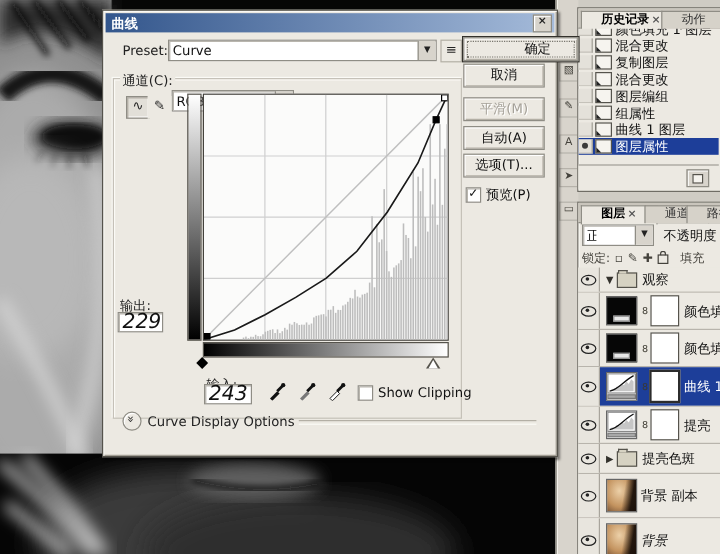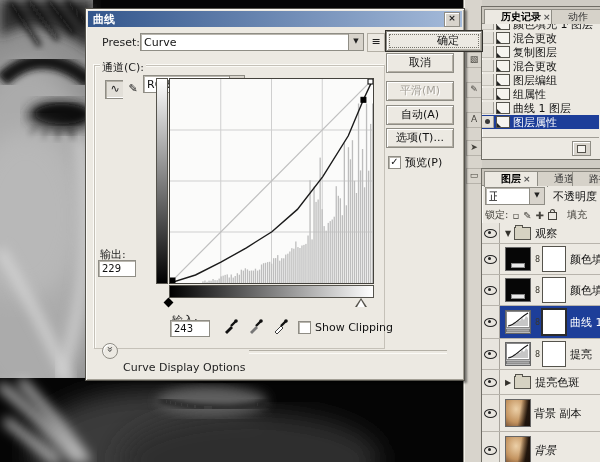--- a/index.html
+++ b/index.html
@@ -84,21 +84,21 @@
   #dialog{left:85px;top:8px;width:378px;height:371px;background:#ece9e2;
       border:1px solid #55534c;box-shadow:inset 1px 1px 0 #fbfaf6,inset -1px -1px 0 #a39f95,2px 2px 2px rgba(0,0,0,.45);}
   #titlebar{left:2px;top:2px;width:374px;height:16px;
       background:linear-gradient(90deg,#33568c,#a5bbda);display:flex;align-items:center;}
   #titlebar .ttext{color:#fff;font-weight:bold;font-size:11px;padding-left:5px;flex:1;}
   .close-btn{width:14px;height:13px;margin-right:2px;background:#d8d4cc;border:1px solid #8f8d85;
       box-shadow:inset 1px 1px 0 #fff;color:#222;font-size:9px;line-height:11px;text-align:center;font-weight:bold;}
 
   .dlabel{position:absolute;font-size:11px;color:#222;white-space:nowrap;}
   .field{position:absolute;background:#fff;border:1px solid #8f8d85;box-shadow:inset 1px 1px 0 #b9b6ae;
-      font-size:10px;padding:1px 3px;line-height:13px;}
+      font-size:17px;padding:1px 3px;line-height:13px;font-style:italic;}
   .btn{position:absolute;width:66px;height:18px;background:#ece9e2;border:1px solid #8f8d85;
       box-shadow:inset 1px 1px 0 #fff,inset -1px -1px 0 #b3afa5;font-size:11px;text-align:center;line-height:17px;color:#111;}
   .btn.default{box-shadow:0 0 0 1px #33312c,inset 1px 1px 0 #fff,inset -1px -1px 0 #b3afa5;padding-left:28px;}
   .btn.default::after{content:"";position:absolute;inset:2px;border:1px dotted #77756d;}
   .btn.disabled{color:#a5a199;text-shadow:1px 1px 0 #fff;}
   .checkrow{position:absolute;display:flex;align-items:center;gap:4px;font-size:11px;}
   .checkbox{width:11px;height:11px;background:#fff;border:1px solid #8f8d85;box-shadow:inset 1px 1px 0 #b9b6ae;
       font-size:10px;line-height:10px;text-align:center;color:#111;flex:none;}
   .groupbox{position:absolute;border:1px solid #c5c1b8;box-shadow:inset 1px 1px 0 #fbfaf6, -1px -1px 0 #fbfaf6;}
 
@@ -527,17 +527,17 @@
         <path d="M8,8 L13,3" stroke="#111" stroke-width="2.4"></path>
         <circle cx="13" cy="3" r="1.8" fill="#111"></circle>
     </svg>
 
     <div class="checkrow" style="left:212px;top:312px;">
       <span class="checkbox"></span>
       <span>Show Clipping</span>
     </div>
 
     <div class="cdo-btn" style="left:16px;top:334px;"></div>
-    <span class="dlabel" style="left:37px;top:352px;">Curve Display Options</span>
+    <span class="dlabel" style="left:37px;top:336px;">Curve Display Options</span>
     <div class="sepline" style="left:163px;top:341px;width:198px;"></div>
   </div>
 
 </div>
 
 </body></html>

